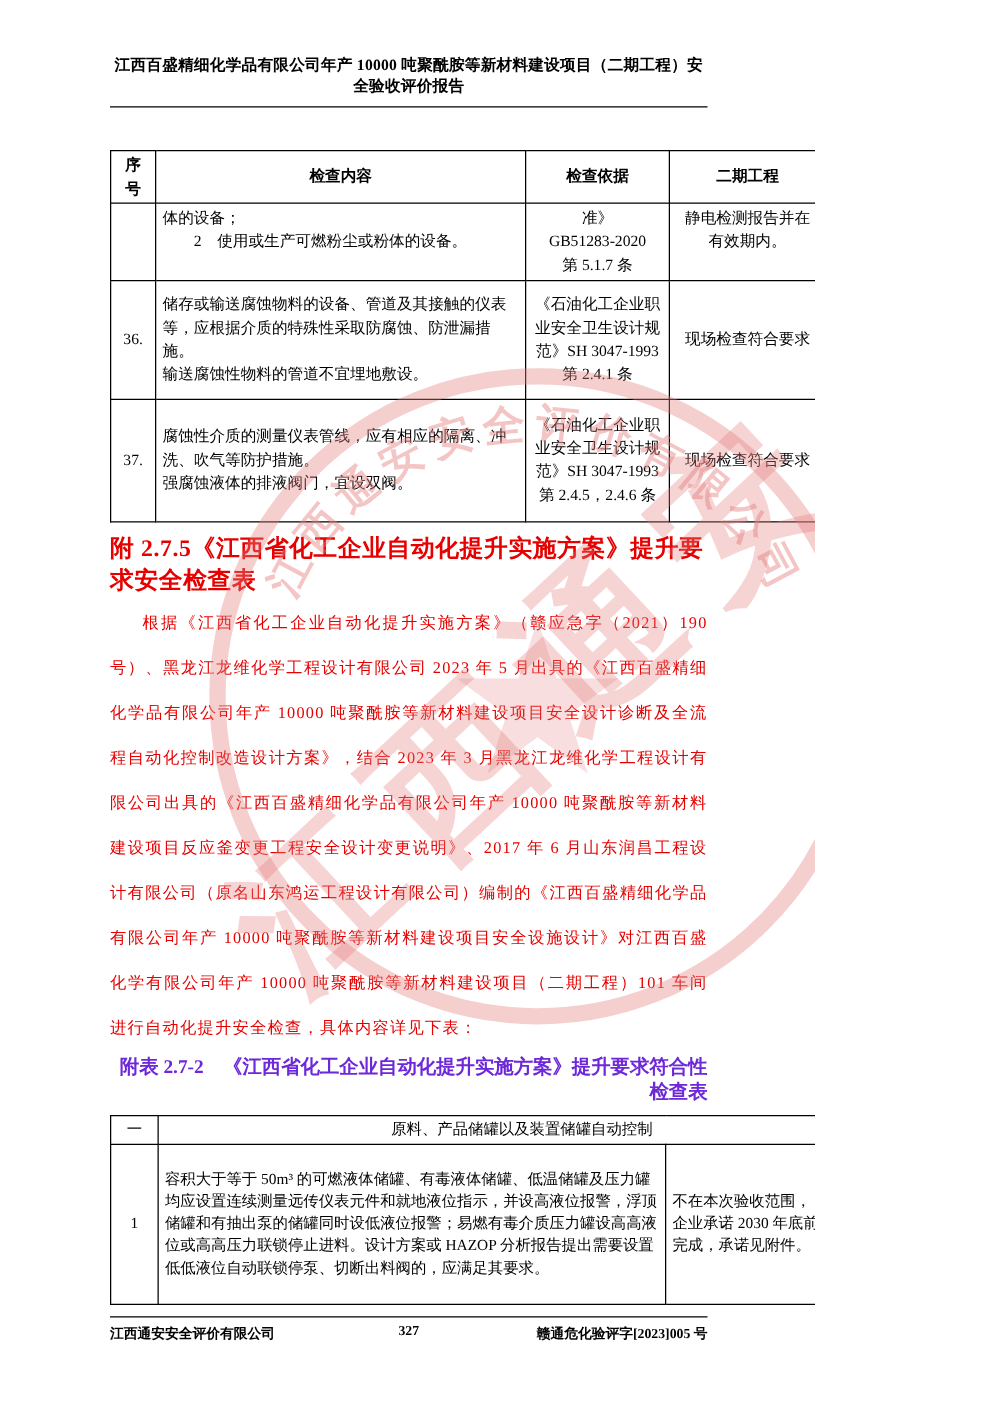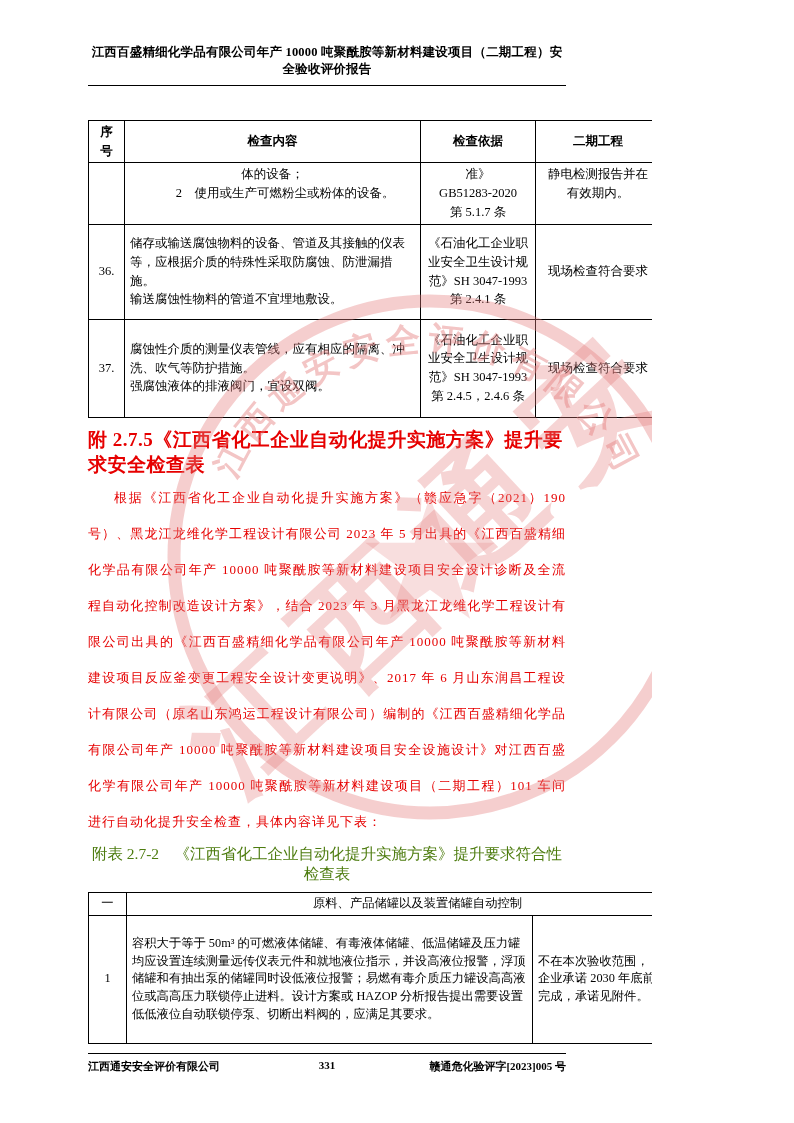--- a/index.html
+++ b/index.html
@@ -16,29 +16,29 @@
   th,td{
     border:1px solid #000;font-size:12.5px;line-height:1.5;padding:2px 5px;
     white-space:pre-line;vertical-align:middle;overflow-wrap:break-word;
   }
   th{font-weight:bold;text-align:center;}
   .c{text-align:center;}
   .l{text-align:left;}
   .t1{margin-top:34px;}
   .t1 .hr{height:38px;}
   .t1 .r0{height:57px;}
-  .t1 .r0 td{vertical-align:top;text-align:center;}
+  .t1 .r0 td{vertical-align:top;}
   .t1 .r36{height:95px;}
   .t1 .r37{height:98px;}
   .h1red{color:#e60000;font-weight:bold;font-size:19px;margin-top:9px;letter-spacing:.5px;line-height:1.35;}
   .para{
     color:#e60000;font-size:13px;line-height:36px;letter-spacing:1px;
     text-align:justify;text-indent:2em;margin-top:2px;
   }
-  .h2red{color:#4d7c0f;font-weight:normal;font-size:15.5px;text-align:center;margin-top:4px;line-height:1.3;}
+  .h2red{color:#6d28d9;font-weight:bold;font-size:15.5px;text-align:right;margin-top:4px;line-height:1.3;}
   .t2{margin-top:8px;}
   .t2 th,.t2 td{font-size:12.3px;line-height:1.45;}
   .t2 .hr{height:32px;}
   .t2 .sr{height:22px;}
   .t2 .r1{height:128px;}
   .footer{
     position:absolute;z-index:1;left:88px;right:86px;top:1053px;
     border-top:1.5px solid #000;font-size:11px;font-weight:bold;
     display:flex;justify-content:space-between;padding-top:5px;
   }
@@ -141,17 +141,17 @@
     <circle cx="430" cy="557" r="256" fill="none" stroke="#e57f7f" stroke-width="13" opacity="0.38"></circle>
     <text font-size="34" fill="#e57f7f" opacity="0.45" letter-spacing="7">
       <textPath href="#sealArc" startOffset="50%" text-anchor="middle">江西通安安全评价有限公司</textPath>
     </text>
     <text x="430" y="612" font-size="150" fill="#e57f7f" opacity="0.25" text-anchor="middle">★</text>
     <text x="430" y="600" font-size="128" fill="#e57f7f" opacity="0.33" letter-spacing="24" text-anchor="middle" transform="rotate(-43 430 557)">江西通安</text>
   </svg>
 
   <div class="footer">
     <span>江西通安安全评价有限公司</span>
-    <span class="fcenter">331</span>
+    <span class="fcenter">327</span>
     <span>赣通危化验评字[2023]005 号</span>
   </div>
 
 </div>
 
 </body></html>

